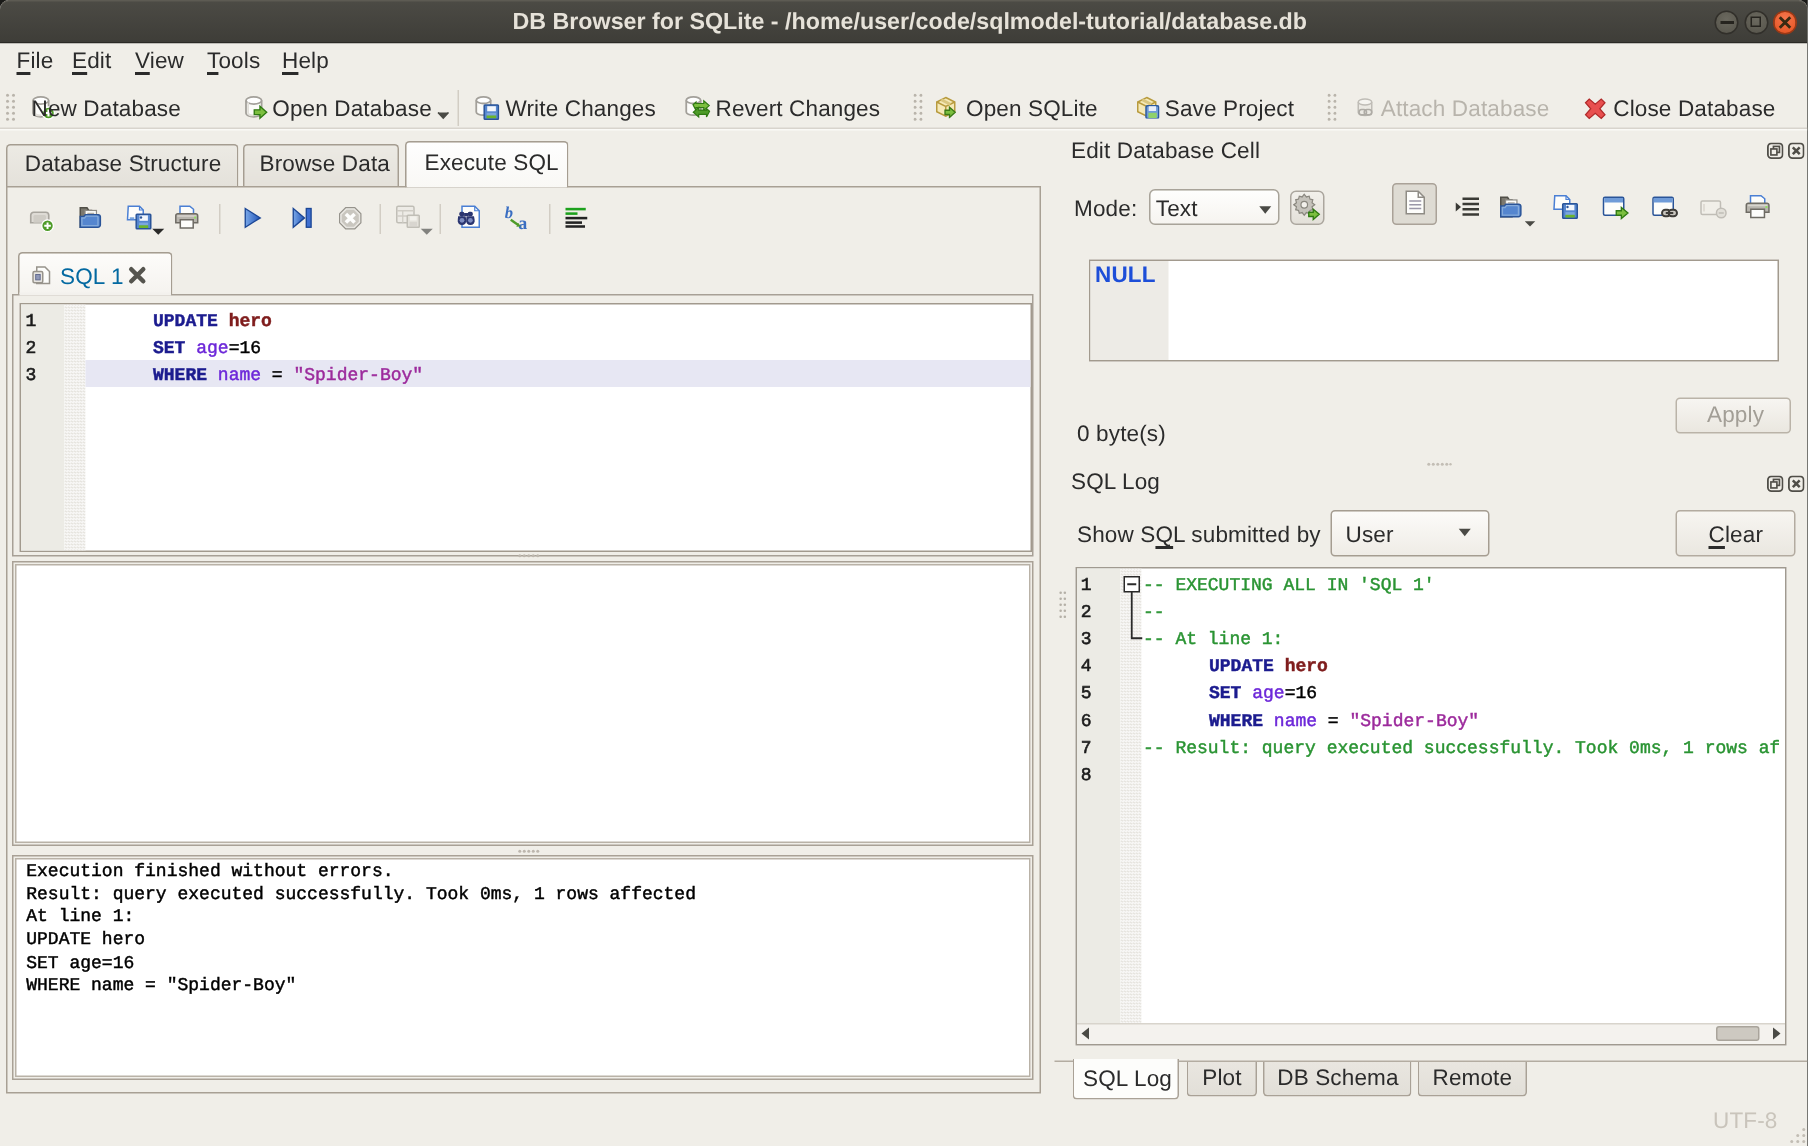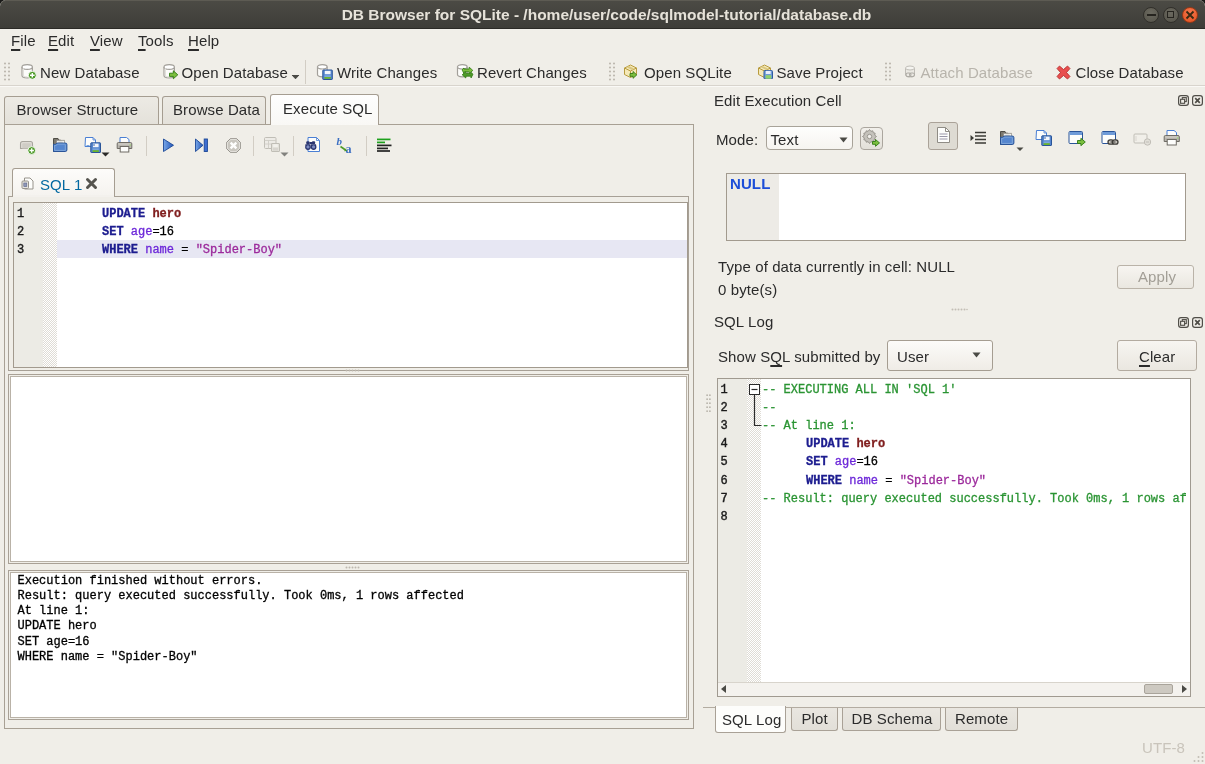--- a/index.html
+++ b/index.html
@@ -63,21 +63,21 @@
       </g>
 </svg>
 
 <svg class="abs" style="left:20px;top:63px;" width="17" height="17">
  <path d="M2 4 v8.5 a5.2 2.4 0 0 0 10.4 0 v-8.5" fill="#fcfcfa" stroke="#a3a09a" stroke-width="1.2"></path>
  <ellipse cx="7.2" cy="4" rx="5.2" ry="2.4" fill="#ffffff" stroke="#a3a09a" stroke-width="1.2"></ellipse>
  <path d="M3.4 5.2 v7.3 a3.8 1.5 0 0 0 4 1.4" fill="none" stroke="#e2e0da" stroke-width="1.2"></path>
  <circle cx="12.3" cy="12.3" r="4" fill="#4e9b28" stroke="#fff" stroke-width="0.9"></circle>
  <path d="M12.3 10 v4.6 M10 12.3 h4.6" stroke="#fff" stroke-width="1.4"></path>
 </svg>
-<div class="abs ui" style="left:40px;top:64px;text-align:center;">New Database</div>
+<div class="abs ui" style="left:21px;top:64px;text-align:center;">New Database</div>
 
 <svg class="abs" style="left:162px;top:63px;" width="17" height="17">
  <path d="M2 4 v8.5 a5.2 2.4 0 0 0 10.4 0 v-8.5" fill="#fcfcfa" stroke="#a3a09a" stroke-width="1.2"></path>
  <ellipse cx="7.2" cy="4" rx="5.2" ry="2.4" fill="#ffffff" stroke="#a3a09a" stroke-width="1.2"></ellipse>
  <path d="M3.4 5.2 v7.3 a3.8 1.5 0 0 0 4 1.4" fill="none" stroke="#e2e0da" stroke-width="1.2"></path>
  <path d="M7.5 10.2 h3.8 v-2.4 l4.5 4 l-4.5 4 v-2.4 h-3.8 z" fill="#7cbf3f" stroke="#2f7a12" stroke-width="0.9"></path>
 </svg>
 <div class="abs ui" style="left:181.5px;top:64px;">Open Database</div>
 <svg class="abs" style="left:291px;top:74px;" width="9" height="6">
       <path d="M1 1 L4.5 4.8 L8 1" fill="#4a4a45" stroke="#4a4a45"></path>
@@ -160,21 +160,21 @@
  <path d="M2 3.5 L4.5 1 L8.5 4.5 L12.5 1 L15 3.5 L11.5 7.5 L15 11.5 L12.5 14 L8.5 10.5 L4.5 14 L2 11.5 L5.5 7.5 Z" fill="#e84f4f" stroke="#b02a2a" stroke-width="0.8"></path>
 </svg>
 <div class="abs ui" style="left:1075.5px;top:64px;">Close Database</div>
 
 <div class="abs" style="left:0;top:85px;width:1205px;height:1px;background:#d8d4cd;"></div>
 <div class="abs" style="left:0;top:86px;width:1205px;height:1px;background:#faf9f6;"></div>
 
 
 <div class="abs" style="left:4px;top:95.5px;width:155px;height:29px;background:linear-gradient(#eceae4,#e4e1da);
  border:1px solid #a59d91;border-bottom:none;border-radius:3px 3px 0 0;box-sizing:border-box;"></div>
-<div class="abs ui" style="left:16.5px;top:100.5px;">Browser Structure</div>
+<div class="abs ui" style="left:16.5px;top:100.5px;">Database Structure</div>
 <div class="abs" style="left:161.5px;top:95.5px;width:104.5px;height:29px;background:linear-gradient(#eceae4,#e4e1da);
  border:1px solid #a59d91;border-bottom:none;border-radius:3px 3px 0 0;box-sizing:border-box;"></div>
 <div class="abs ui" style="left:173px;top:100.5px;">Browse Data</div>
 
 <div class="abs" style="left:3.5px;top:123.5px;width:690.5px;height:605.5px;background:#f0eee8;
  border:1px solid #a8a094;box-sizing:border-box;"></div>
 <div class="abs" style="left:270px;top:93.5px;width:109px;height:31px;background:linear-gradient(#fefefe,#f9f8f5);
  border:1px solid #a59d91;border-bottom:none;border-radius:3px 3px 0 0;box-sizing:border-box;"></div>
 <div class="abs ui" style="left:283px;top:99.5px;">Execute SQL</div>
 
@@ -361,21 +361,21 @@
         <circle cx="1.1" cy="9.2" r="0.85"></circle>
         <circle cx="3.9" cy="9.2" r="0.85"></circle>
         <circle cx="1.1" cy="13.2" r="0.85"></circle>
         <circle cx="3.9" cy="13.2" r="0.85"></circle>
         <circle cx="1.1" cy="17.2" r="0.85"></circle>
         <circle cx="3.9" cy="17.2" r="0.85"></circle>
       </g>
 </svg>
 
 
-<div class="abs ui" style="left:714px;top:92px;">Edit Execution Cell</div>
+<div class="abs ui" style="left:714px;top:92px;">Edit Database Cell</div>
 <svg class="abs" style="left:1178px;top:94.5px;" width="11" height="11">
  <rect x="0.6" y="0.6" width="9.8" height="9.8" rx="2.4" fill="none" stroke="#504e48" stroke-width="1.2"></rect>
  <rect x="4.3" y="2.6" width="4" height="4" fill="none" stroke="#504e48" stroke-width="1.1"></rect>
  <rect x="2.6" y="4.3" width="4" height="4" fill="#f0eee8" stroke="#504e48" stroke-width="1.1"></rect>
 </svg>
 <svg class="abs" style="left:1191.8px;top:94.5px;" width="11" height="11">
  <rect x="0.6" y="0.6" width="9.8" height="9.8" rx="2.4" fill="none" stroke="#504e48" stroke-width="1.2"></rect>
  <path d="M3.2 3.2 l4.6 4.6 M7.8 3.2 l-4.6 4.6" stroke="#504e48" stroke-width="1.7"></path>
 </svg>
 
@@ -458,21 +458,20 @@
  <path d="M2.2 8 h13.1" stroke="#d8d5ce" stroke-width="1"></path>
  <rect x="4.2" y="10.5" width="9.1" height="5.5" fill="#fdfdfb" stroke="#6e6b64"></rect>
  <path d="M14 9 h1.3" stroke="#8ee05e" stroke-width="1.2"></path>
 </svg>
 
 
 <div class="abs" style="left:726px;top:172.5px;width:460px;height:68.5px;background:#fff;border:1px solid #a29a8e;box-sizing:border-box;"></div>
 <div class="abs" style="left:727px;top:173.5px;width:52px;height:66.5px;background:#edebe6;"></div>
 <div class="abs ui" style="left:730px;top:175px;font-weight:bold;color:#1d4ed8;">NULL</div>
 
-<div class="abs ui" style="left:718px;top:258px;">Type of data currently in cell: NULL</div>
 <div class="abs ui" style="left:718px;top:280.5px;">0 byte(s)</div>
 
 <div class="abs" style="left:1117px;top:264.5px;width:77px;height:24px;background:linear-gradient(#f7f5f1,#eae7e0);
  border:1px solid #bab3a8;border-radius:3px;box-sizing:border-box;"></div>
 <div class="abs ui" style="left:1138px;top:268px;color:#a29e96;">Apply</div>
 
 <svg class="abs" style="left:951px;top:307.5px;" width="17" height="3">
  <g fill="#c3beb5">
         <circle cx="1.5" cy="1.5" r="1"></circle>
         <circle cx="4.5" cy="1.5" r="1"></circle>

